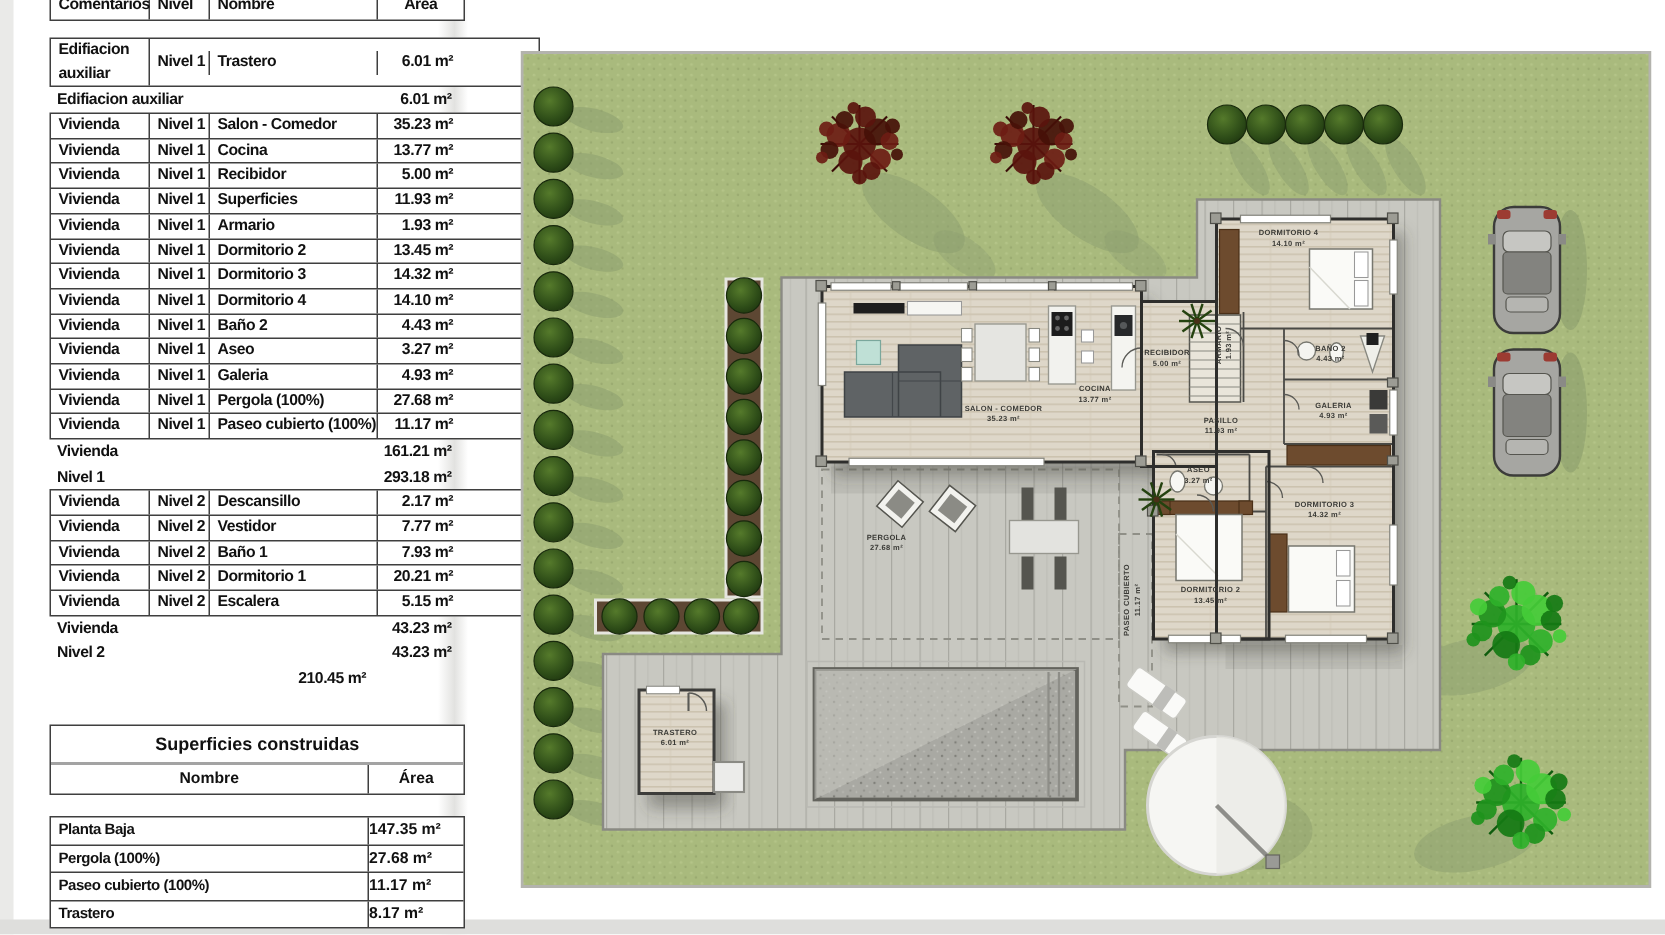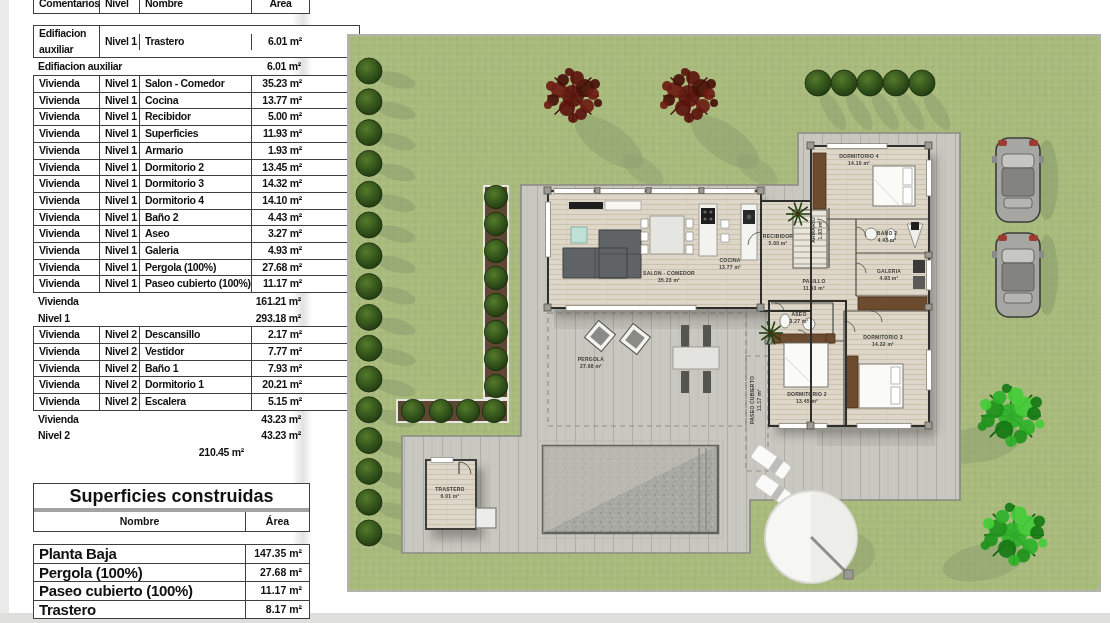--- a/index.html
+++ b/index.html
@@ -24,31 +24,31 @@
   .tcell{font-weight:bold;font-size:10.5px;letter-spacing:-0.3px;line-height:15.7px;
          padding-left:5px;border-right:1px solid #3f3f3f;min-height:15.7px;white-space:normal;}
   .tcell.c1,.tcell.c2{white-space:nowrap;}
   .tcell.c3{border-right:none;text-align:right;padding:0 7px 0 0;white-space:nowrap;}
   .sub-row{display:grid;grid-template-columns:218px 57px;font-weight:bold;font-size:10.5px;
            letter-spacing:-0.3px;line-height:16.6px;}
   .sub-row .lbl{padding-left:5px;white-space:nowrap;}
   .sub-row .val{text-align:right;padding-right:7px;white-space:nowrap;}
 
   .t2-head{position:absolute;left:33px;top:483px;width:275px;border:1px solid #3f3f3f;background:#fff;color:#111;}
-  .t2-title{font-weight:bold;font-size:18px;text-align:center;line-height:24px;height:24px;
-            border-bottom:4px solid #a3a3a3;}
+  .t2-title{font-weight:bold;font-size:12px;text-align:center;line-height:24px;height:24px;
+            border-bottom:2px solid #a3a3a3;}
   .t2-cols{display:grid;grid-template-columns:212px 63px;height:19px;}
   .t2-cols div{font-weight:bold;font-size:10.5px;text-align:center;line-height:19px;}
   .t2-cols div:first-child{border-right:1px solid #3f3f3f;}
   #t2-rows{position:absolute;left:33px;top:544px;width:275px;border:1px solid #3f3f3f;background:#fff;color:#111;}
   .t2row{display:grid;grid-template-columns:212px 63px;}
   .t2row + .t2row{border-top:1px solid #3f3f3f;}
-  .t2row .n{font-weight:bold;font-size:15px;letter-spacing:-0.3px;line-height:17.6px;
+  .t2row .n{font-weight:bold;font-size:10px;letter-spacing:-0.3px;line-height:17.6px;
             padding-left:5px;border-right:1px solid #3f3f3f;white-space:nowrap;}
-  .t2row .a{font-weight:bold;font-size:10.5px;line-height:17.6px;text-align:right;padding-right:7px;white-space:nowrap;}
+  .t2row .a{font-weight:bold;font-size:10.5px;line-height:17.6px;text-align:left;padding-right:7px;white-space:nowrap;}
 
   
   #plan{position:absolute;left:347px;top:34px;width:754px;height:558px;}
   #plan svg{position:absolute;left:0;top:0;}
   .plabel{position:absolute;transform:translate(-50%,-50%);text-align:center;
           font-weight:bold;font-size:5px;line-height:1.45;color:#3a3a36;
           letter-spacing:.25px;white-space:nowrap;pointer-events:none;}
   .plabel.v{transform:translate(-50%,-50%) rotate(-90deg);}
 </style>
 </head>

